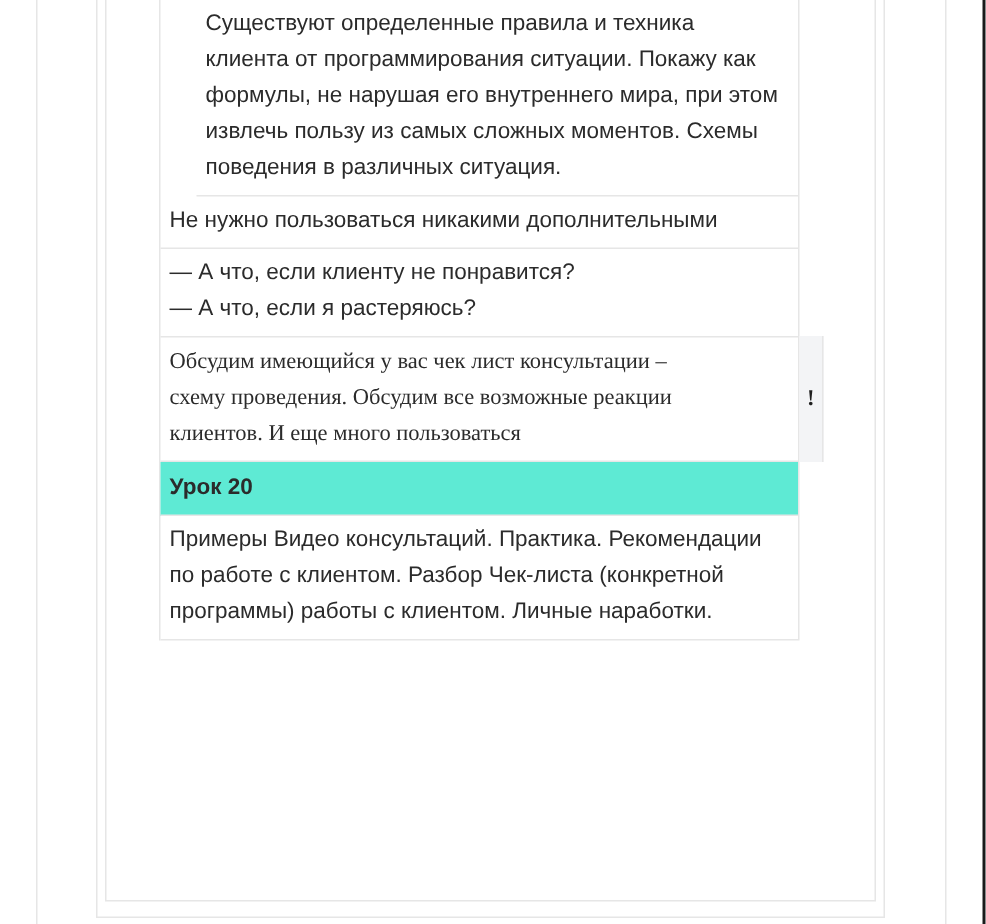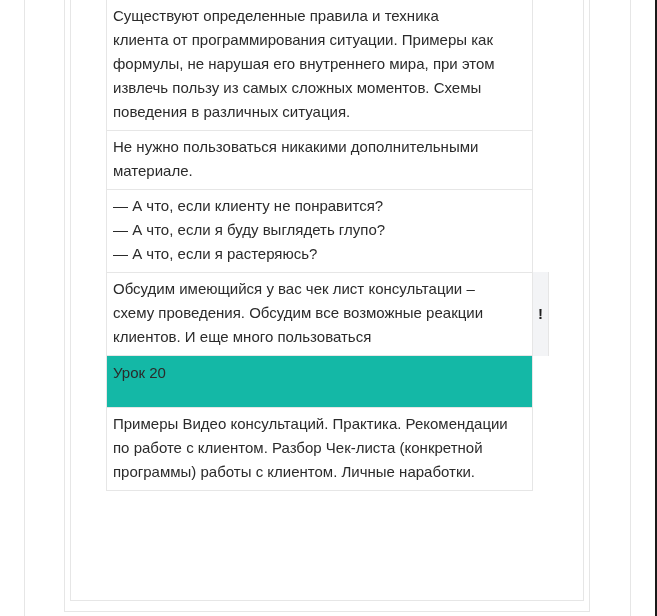--- a/index.html
+++ b/index.html
@@ -15,62 +15,60 @@
     .table {
       position: absolute; left: 106px; top: 0; width: 425px;
       border-left: 1px solid #e6e6e6; border-right: 1px solid #e6e6e6;
     }
     .row {
       border-bottom: 1px solid #e6e6e6;
       padding: 4px 6px 6px 6px;
       font-size: 15px; line-height: 24px;
       position: relative;
     }
-    .row.first { padding-top: 4px; }
+    .row.first { padding-top: 4px; margin-left: 24px; }
     .row p { margin: 0; }
-    .row.header { background: #14b8a6; font-weight: normal; padding-top: 5px; padding-bottom: 22px; }
+    .row.header { background: #5eead4; font-weight: bold; padding-top: 5px; padding-bottom: 6px; }
     .side-cell {
       position: absolute; left: 426px; top: -1px; bottom: -1px; width: 15px;
       background: #f3f4f6; border-right: 1px solid #e6e6e6;
       display: flex; align-items: center; justify-content: center;
       font-weight: bold; font-size: 15px; color: #1f1f1f;
     }
-    .row.has-side { overflow: visible; }
+    .row.has-side { overflow: visible; font-family: Liberation Serif, serif; }
   </style>
 </head>
 <body>
 
 <div class="vline" style="left:24px; height:616px;"></div>
 <div class="vline" style="left:630px; height:616px;"></div>
 
 <div class="vline" style="left:64px; height:612px;"></div>
 <div class="vline" style="left:589px; height:612px;"></div>
 <div class="hline" style="left:64px; width:526px; top:611px;"></div>
 
 <div class="vline" style="left:70px; height:600px;"></div>
 <div class="vline" style="left:583px; height:600px;"></div>
 <div class="hline" style="left:70px; width:514px; top:600px;"></div>
 
 <div class="dark-edge"></div>
 
 <div class="table">
   <div class="row first">
     <p>Существуют определенные правила и техника</p>
-    <p>клиента от программирования ситуации. Примеры как</p>
+    <p>клиента от программирования ситуации. Покажу как</p>
     <p>формулы, не нарушая его внутреннего мира, при этом</p>
     <p>извлечь пользу из самых сложных моментов. Схемы</p>
     <p>поведения в различных ситуация.</p>
   </div>
   <div class="row">
     <p>Не нужно пользоваться никакими дополнительными</p>
-    <p>материале.</p>
   </div>
   <div class="row">
     <p>— А что, если клиенту не понравится?</p>
-    <p>— А что, если я буду выглядеть глупо?</p>
     <p>— А что, если я растеряюсь?</p>
   </div>
   <div class="row has-side">
     <p>Обсудим имеющийся у вас чек лист консультации –</p>
     <p>схему проведения. Обсудим все возможные реакции</p>
     <p>клиентов. И еще много пользоваться</p>
     <div class="side-cell">
       <span>!</span>
     </div>
   </div>

